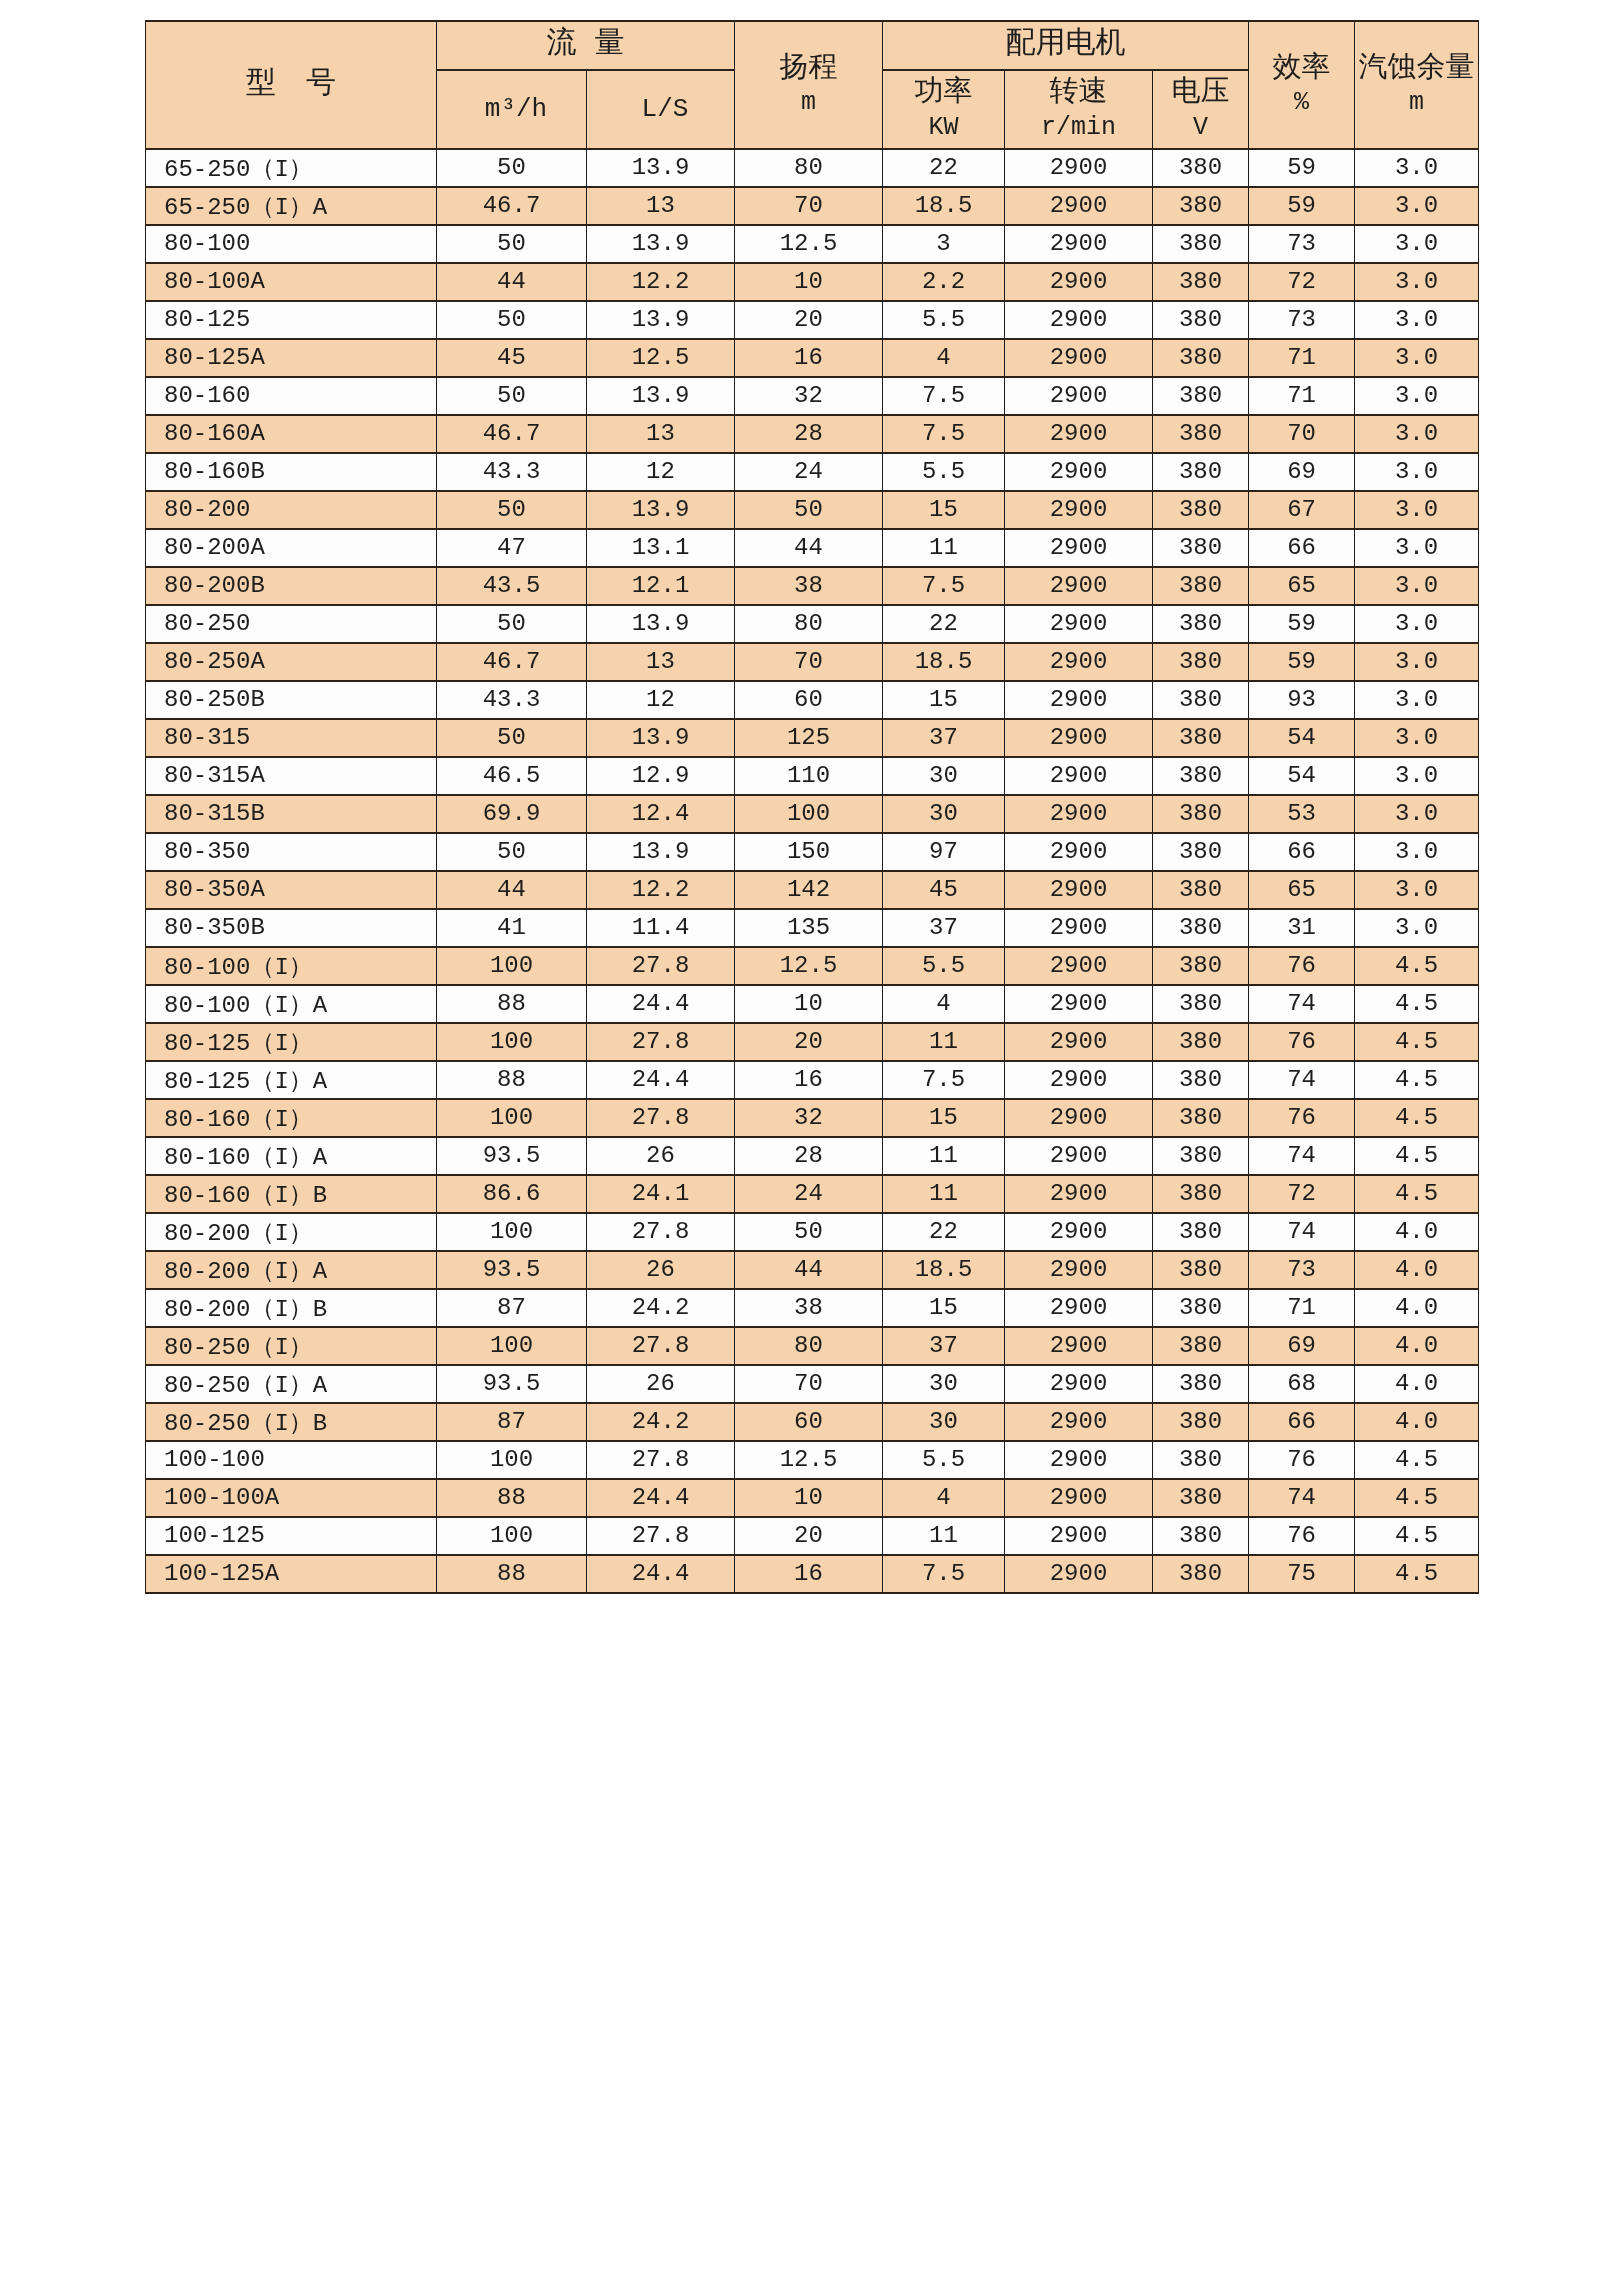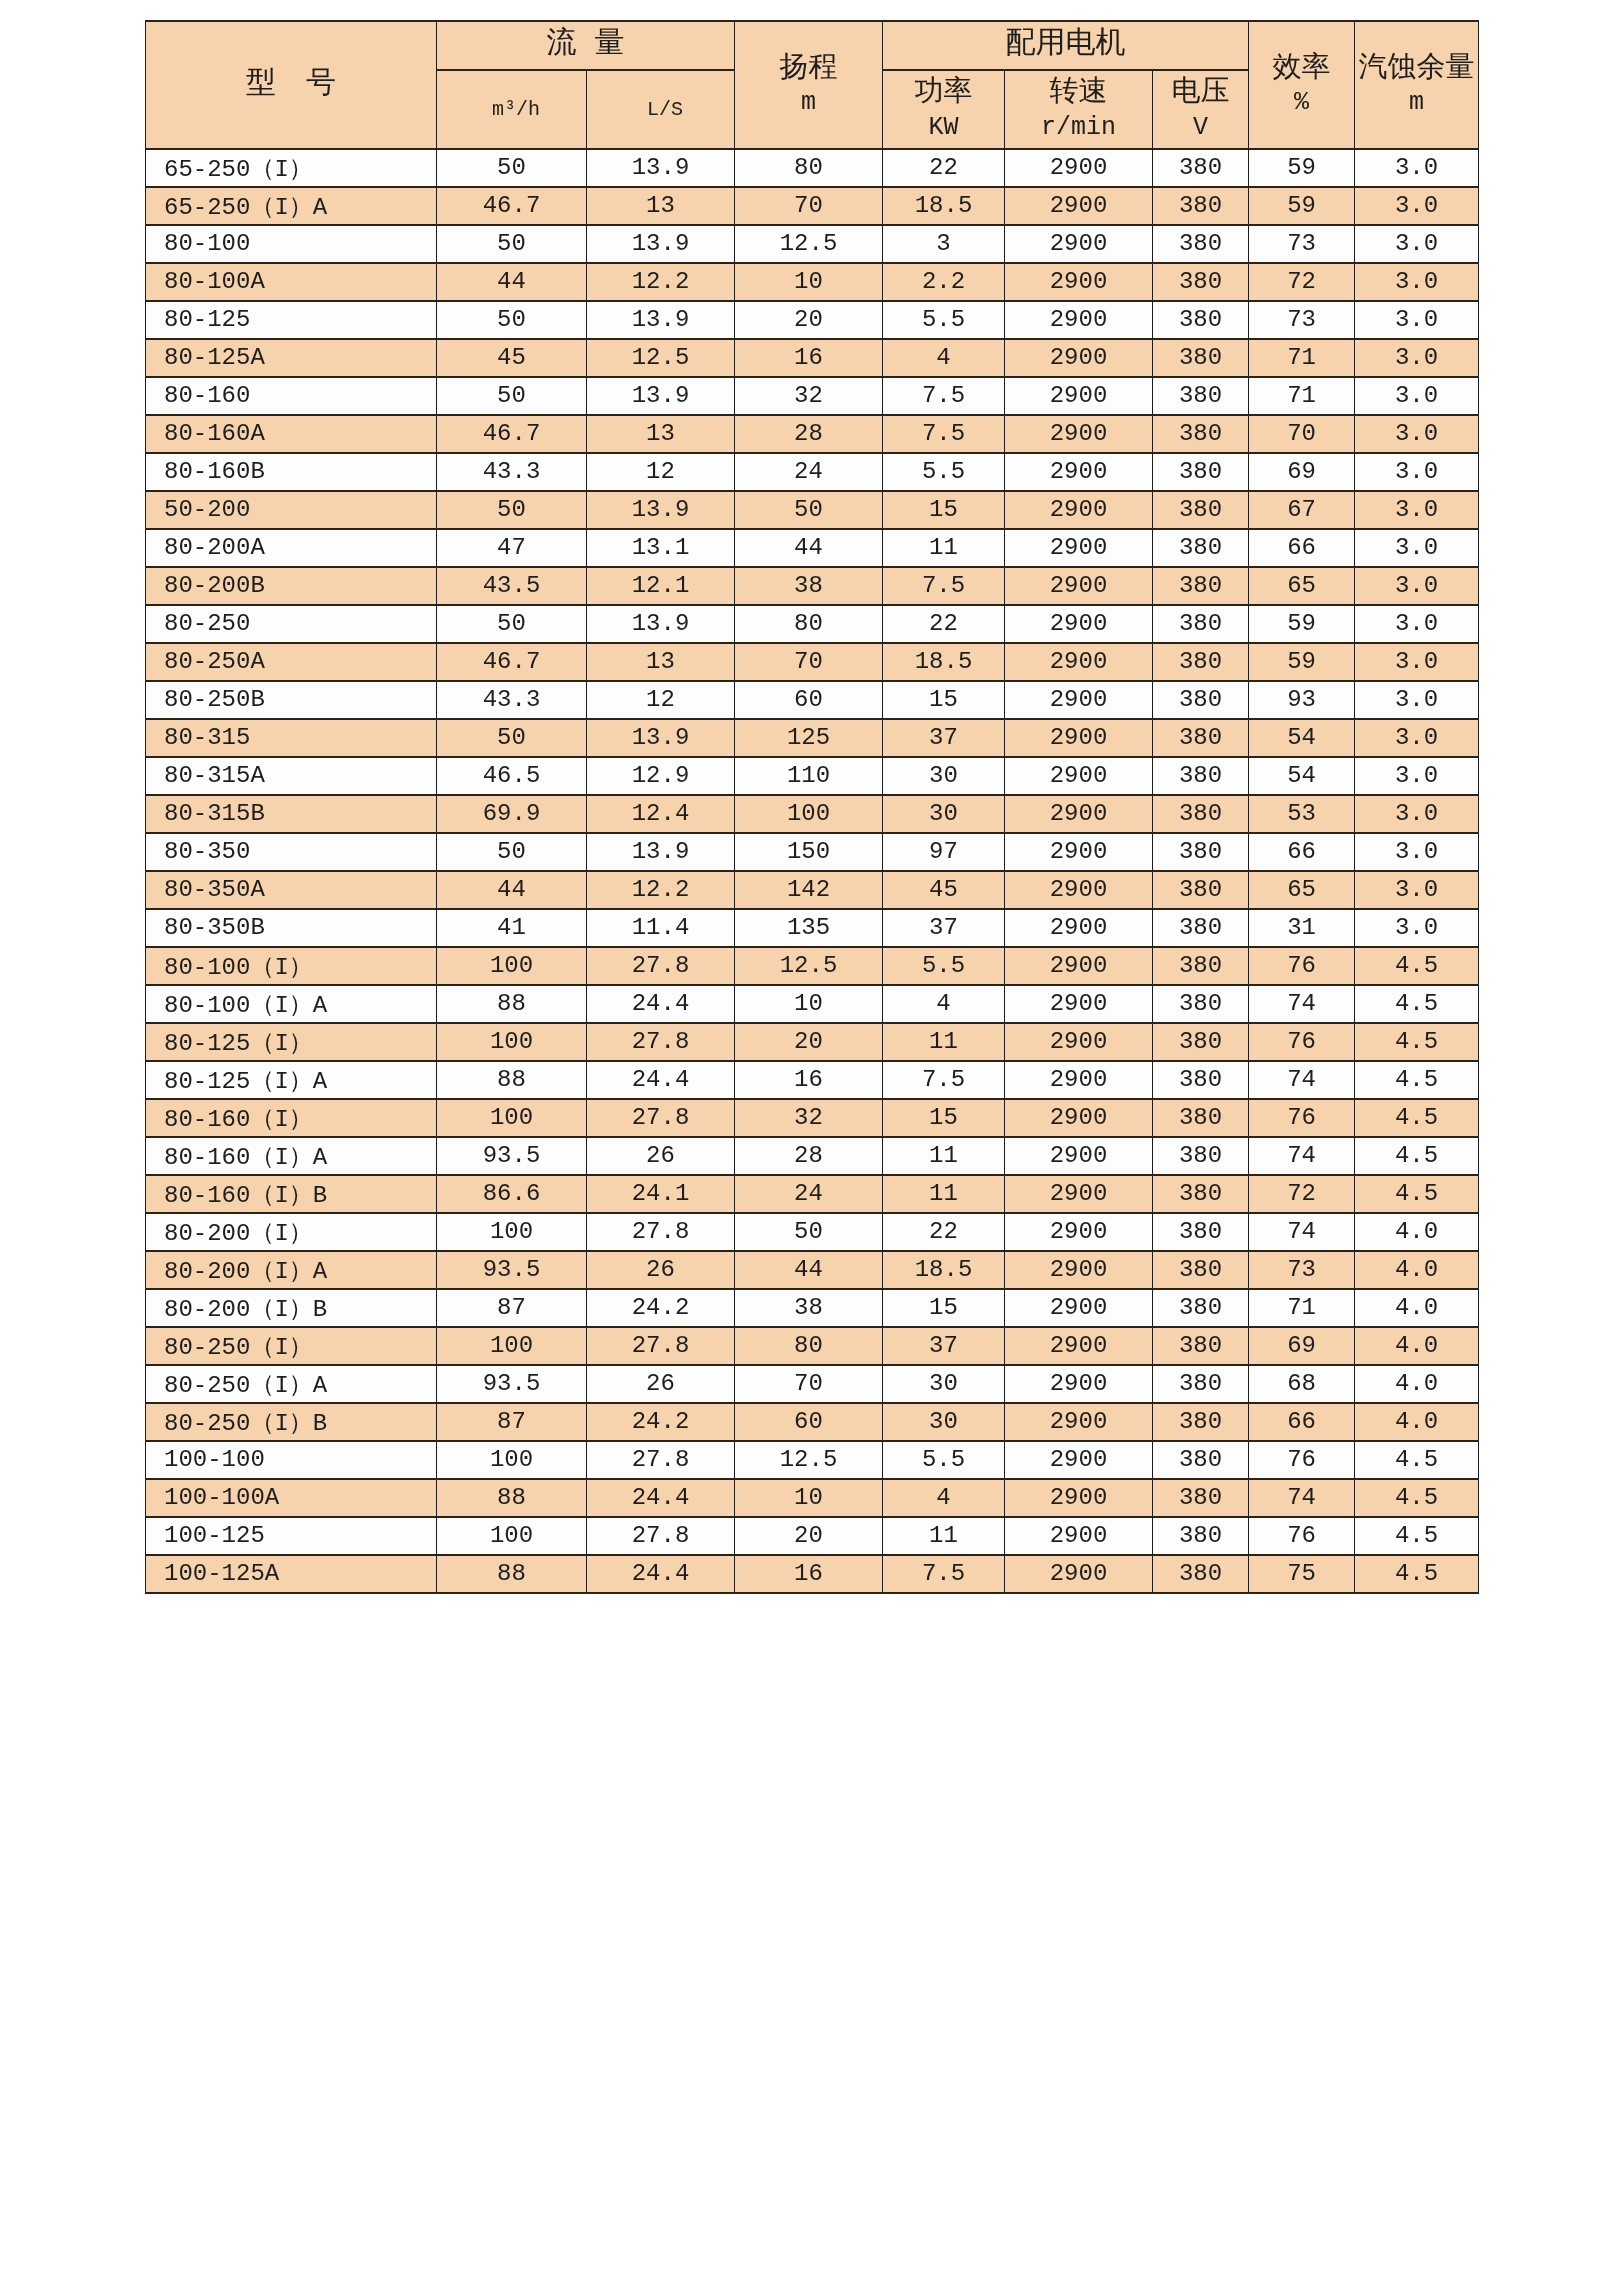--- a/index.html
+++ b/index.html
@@ -34,21 +34,21 @@
   thead th {
     background: var(--peach, #F6D3AC);
     font-weight: normal;
     font-size: 30px;
     line-height: 1.25;
   }
   thead tr.head-top { height: 49px; }
   thead tr.head-sub { height: 79px; }
   thead .line1 { display: block; font-size: 29px; line-height: 1.25; }
   thead .line2 { display: block; font-size: 25px; line-height: 1.25; }
-  thead th.latin-only { font-size: 20px; padding-left: 9px; }
+  thead th.latin-only { font-size: 26px; padding-left: 9px; }
   tbody tr { height: 38px; }
   tbody td {
     font-size: 24px;
     background: #fdfdfe;
   }
   tbody tr.alt td { background: var(--peach, #F6D3AC); }
   tbody td.model {
     text-align: left;
     padding-left: 18px;
   }
@@ -197,21 +197,21 @@
         <td class="value">43.3</td>
         <td class="value">12</td>
         <td class="value">24</td>
         <td class="value">5.5</td>
         <td class="value">2900</td>
         <td class="value">380</td>
         <td class="value">69</td>
         <td class="value">3.0</td>
       </tr>
       <tr class="alt">
-        <td class="model">50-200</td>
+        <td class="model">80-200</td>
         <td class="value">50</td>
         <td class="value">13.9</td>
         <td class="value">50</td>
         <td class="value">15</td>
         <td class="value">2900</td>
         <td class="value">380</td>
         <td class="value">67</td>
         <td class="value">3.0</td>
       </tr>
       <tr class="plain">

